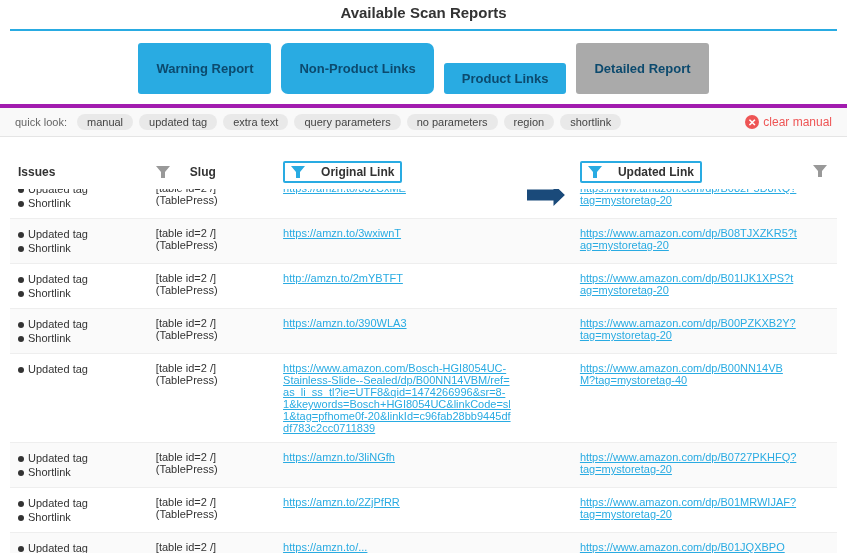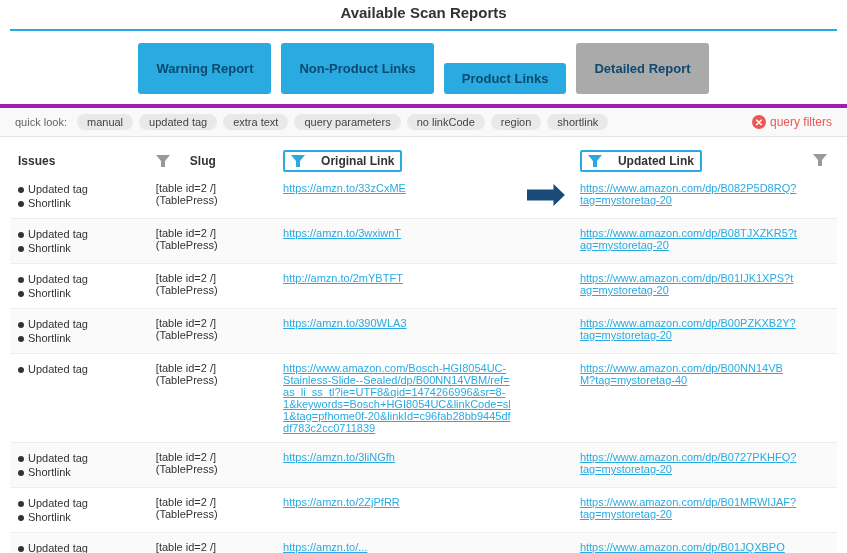--- a/index.html
+++ b/index.html
@@ -35,21 +35,21 @@
     .btn {
       padding: 8px 18px;
       border: none;
       border-radius: 3px;
       cursor: pointer;
       font-size: 13px;
       font-weight: 600;
       color: #0c4a6e;
     }
     .btn-warning { background: #29abe2; }
-    .btn-nonproduct { background: #29abe2; }
+    .btn-nonproduct { background: #29abe2; border-radius: 7px; }
     .btn-product { background: #29abe2; margin-top: 20px; }
     .btn-detailed { background: #aaa; }
 
     .quick-look-bar {
       display: flex;
       align-items: center;
       gap: 6px;
       padding: 6px 15px 6px 15px;
       background: #f9f9f9;
       border-top: 4px solid #a21caf;
@@ -105,21 +105,21 @@
     }
 
     thead th {
       padding: 8px 8px 6px;
       font-weight: bold;
       font-size: 12px;
       color: #333;
       border-bottom: 1px solid #ddd;
       text-align: left;
       position: sticky;
-      top: 5px;
+      top: 16px;
       background: #fff;
       z-index: 2;
     }
 
     th.col-issues { width: 130px; }
     th.col-slug { width: 120px; }
     th.col-original { width: 230px; }
     th.col-arrow { width: 50px; }
     th.col-updated { width: 220px; }
     th.col-filter { width: 30px; }
@@ -209,26 +209,26 @@
     <button class="btn btn-product">Product Links</button>
     <button class="btn btn-detailed">Detailed Report</button>
   </div>
 
   <div class="quick-look-bar">
     <span class="quick-look-label">quick look:</span>
     <span class="tag-pill">manual</span>
     <span class="tag-pill">updated tag</span>
     <span class="tag-pill">extra text</span>
     <span class="tag-pill">query parameters</span>
-    <span class="tag-pill">no linkCode</span>
+    <span class="tag-pill">no parameters</span>
     <span class="tag-pill">region</span>
     <span class="tag-pill">shortlink</span>
     <div class="clear-filters">
       <span class="clear-icon">✕</span>
-      <span>query filters</span>
+      <span>clear manual</span>
     </div>
   </div>
 
   <div class="table-wrapper">
     <table>
       <thead>
         <tr>
           <th class="col-issues">
             <span>Issues</span>
           </th>

